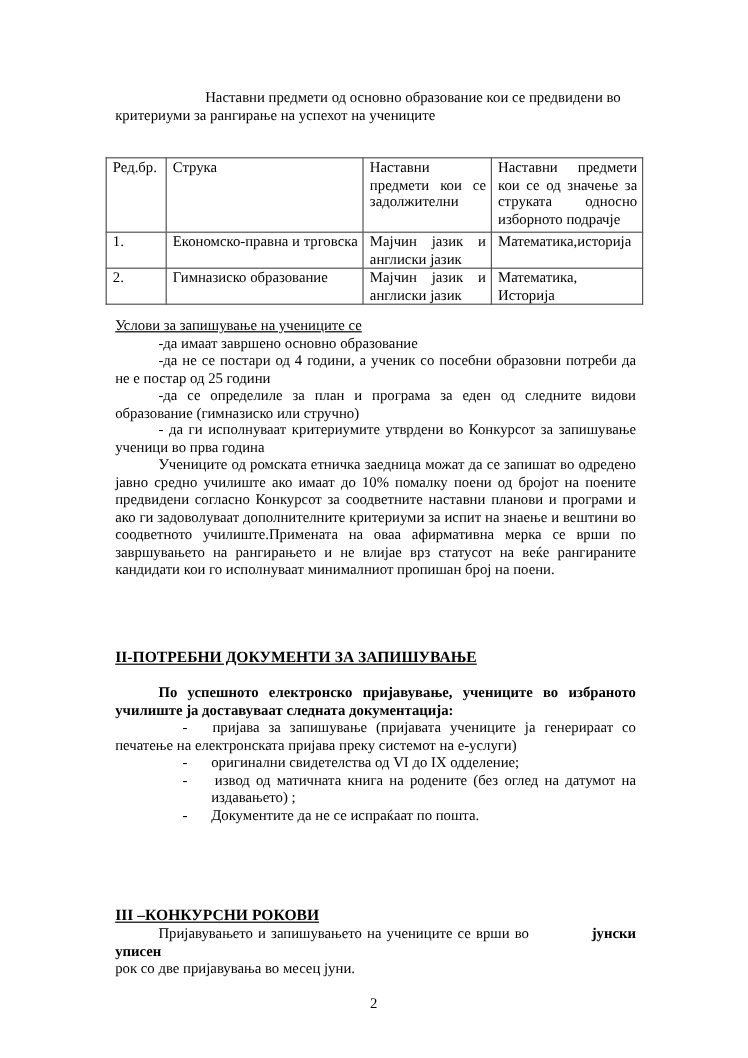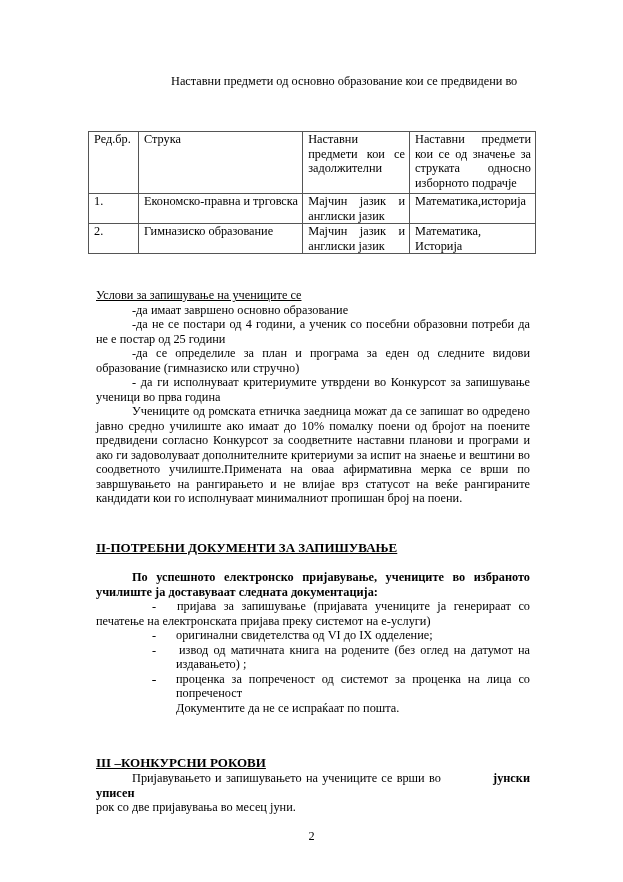--- a/index.html
+++ b/index.html
@@ -38,20 +38,21 @@
 
   #page-num { left: 0; width: 623px; top: 829px; text-align: center; }
 </style>
 </head>
 <body>
 
 <div class="page">
 
   <div id="intro" class="abs">
     <div class="l1">Наставни предмети од основно образование кои се предвидени во</div>
+    <div>критериуми за рангирање на успехот на учениците</div>
   </div>
 
   <table class="subjects">
     <colgroup>
         <col class="c1">
         <col class="c2">
         <col class="c3">
         <col class="c4">
       </colgroup>
     <tbody>
@@ -69,21 +70,21 @@
     </tr>
     <tr class="r">
       <td>2.</td>
       <td>Гимназиско образование</td>
       <td class="justify">Мајчин јазик и англиски јазик</td>
       <td style="width:110px">Математика, Историја</td>
     </tr>
   </tbody>
     </table>
 
-  <div class="block" style="top:288px;">
+  <div class="block" style="top:264px;">
     <p class="p u">Услови за запишување на учениците се</p>
     <p class="p justify indent">-да имаат завршено основно образование</p>
     <p class="p justify indent">-да не се постари од 4 години, а ученик со посебни образовни потреби да не е постар од 25 години</p>
     <p class="p justify indent">-да се определиле за план и програма за еден од следните видови образование (гимназиско или стручно)</p>
     <p class="p justify indent">- да ги исполнуваат критериумите утврдени во Конкурсот за запишување ученици во прва година</p>
     <p class="p justify indent">Учениците од ромската етничка заедница можат да се запишат во одредено јавно средно училиште ако имаат до 10% помалку поени од бројот на поените предвидени согласно Конкурсот за соодветните наставни планови и програми и ако ги задоволуваат дополнителните критериуми за испит на знаење и вештини во соодветното училиште.Примената на оваа афирмативна мерка се врши по завршувањето на рангирањето и не влијае врз статусот на веќе рангираните кандидати кои го исполнуваат минималниот пропишан број на поени.</p>
   </div>
 
   <div class="abs section-title" style="left:96px; top:541px;">II-ПОТРЕБНИ ДОКУМЕНТИ ЗА ЗАПИШУВАЊЕ</div>
 
@@ -102,21 +103,20 @@
     </div>
     <div class="li">
       <span class="dash">-</span>
       <span class="txt justify" style="text-indent:3px;">извод од матичната книга на родените (без оглед на датумот на издавањето) ;</span>
     </div>
     <div class="li">
       <span class="dash">-</span>
     </div>
     <div class="li">
       <span class="dash">-</span>
-      <span class="txt justify">проценка за попреченост од системот за проценка на лица со попреченост</span>
     </div>
     <div class="li">
       <span class="txt">Документите да не се испраќаат по пошта.</span>
     </div>
   </div>
 
   <div class="abs section-title" style="left:96px; top:756px;">III –КОНКУРСНИ РОКОВИ</div>
   <div class="block" style="top:771px;">
     <p class="p indent jl"><span>Пријавувањето и запишувањето на учениците се врши во </span><span class="b">јунски уписен</span></p>
     <p class="p">рок со две пријавувања во месец јуни.</p>

